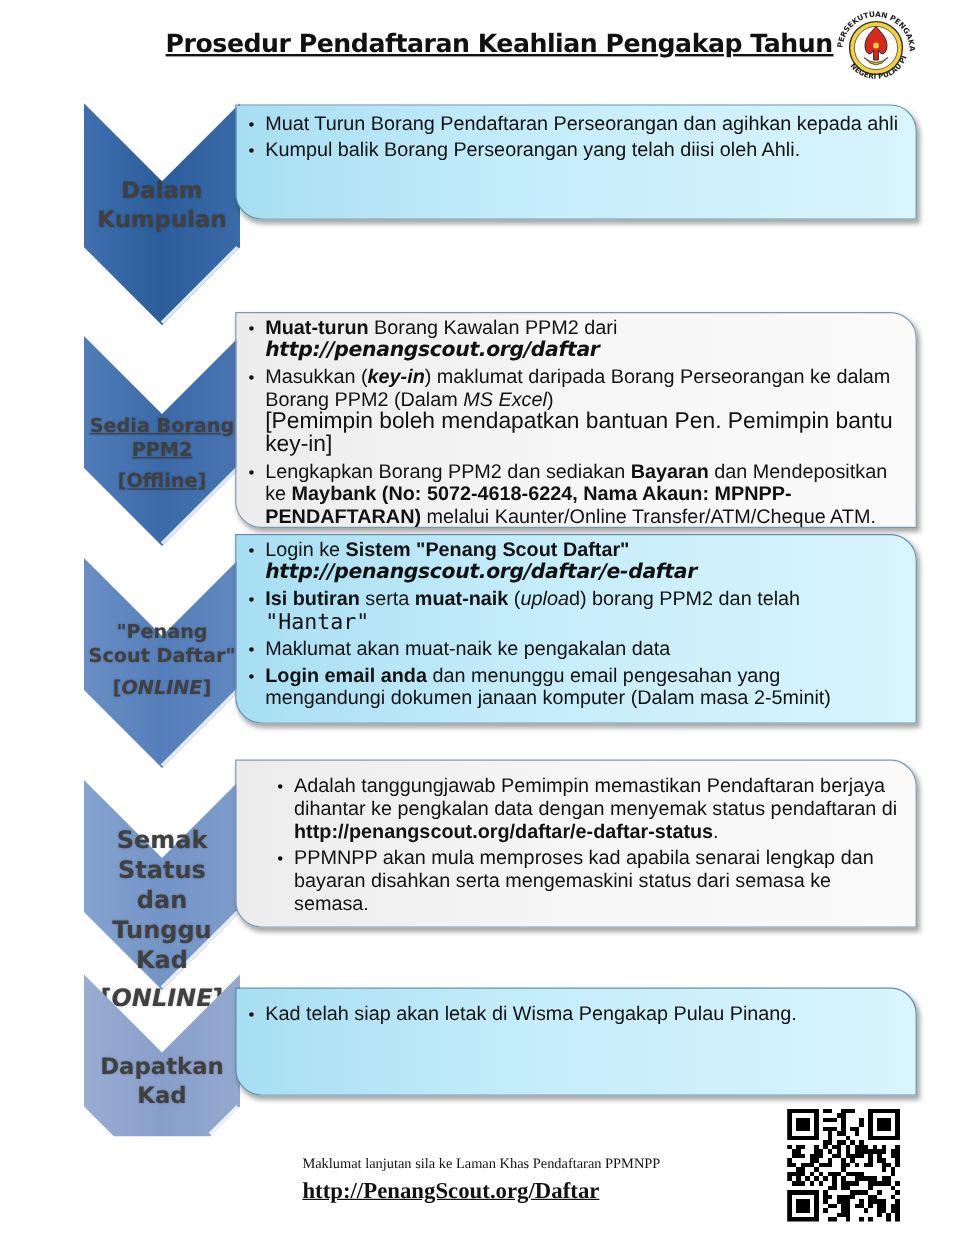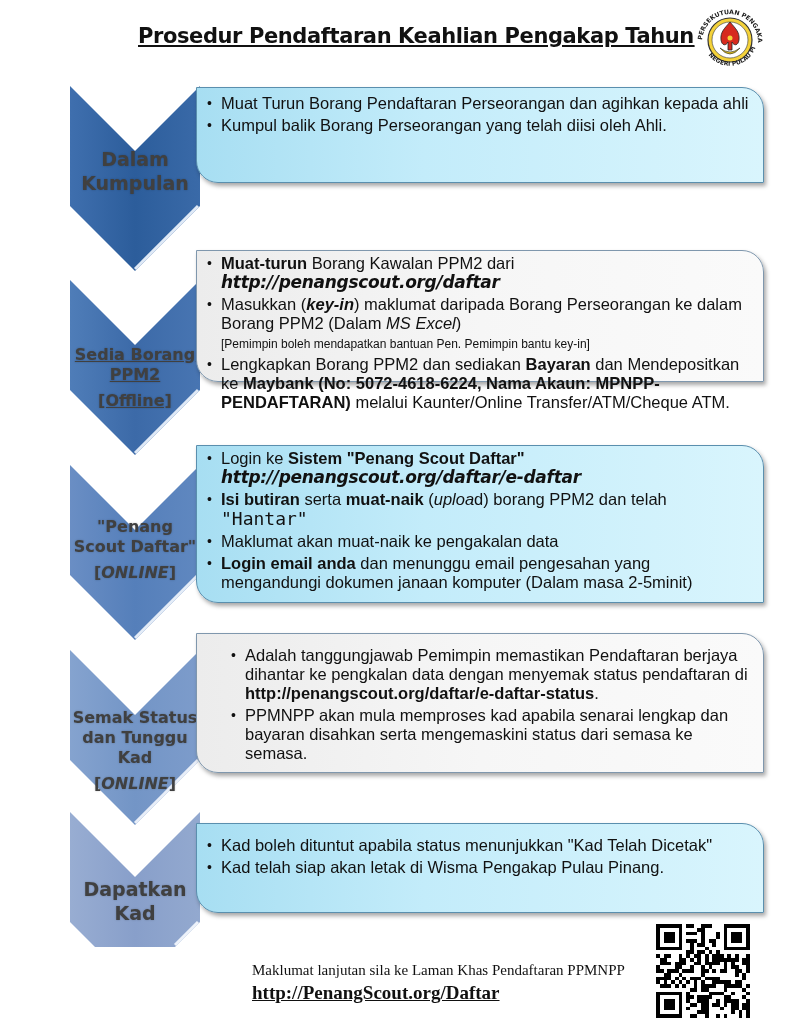--- a/index.html
+++ b/index.html
@@ -22,26 +22,26 @@
 
   .box { position: absolute; left: 196px; width: 568px; border: 1.5px solid #5a8fae;
          border-radius: 0 22px 0 0; box-sizing: border-box; padding: 6px 10px 4px 10px;
          box-shadow: 2px 3px 4px rgba(0,0,0,0.35); }
   .box.blue { background: linear-gradient(to right, #a7def2 0%, #c3ecfa 40%, #d9f5fd 100%); border-radius: 0 22px 0 22px; }
   .box.gray { background: linear-gradient(to right, #ececec 0%, #f6f6f6 50%, #fafafa 100%); border-color: #7f97ad; border-radius: 0 22px 0 22px; }
 
   ul { list-style: none; margin: 0; padding: 0; }
   li { position: relative; padding-left: 14px; font-size: 16.5px; line-height: 19px; margin-bottom: 3px; }
   li::before { content: "\2022"; position: absolute; left: 0; top: 0; font-size: 14px; }
-  .note { font-size: 12px; line-height: 16px; }
+  .note { font-size: 19px; line-height: 16px; }
   .url-ital { font-family: "DejaVu Sans", sans-serif; font-weight: bold; font-style: italic; font-size: 17px; letter-spacing: -0.3px; }
   .mono-btn { font-family: "DejaVu Sans Mono", monospace; font-size: 18px; }
   .plain-note { font-size: 13.5px; margin-top: 14px; padding-left: 14px; }
 
-  .footer-text { position: absolute; left: 252px; top: 962px; font-family: "Liberation Serif", serif; font-size: 15px; color: #111; }
+  .footer-text { position: absolute; left: 252px; top: 962px; font-family: "Liberation Serif", serif; font-size: 12px; color: #111; }
   .footer-link { position: absolute; left: 252px; top: 982px; font-family: "Liberation Serif", serif; font-size: 19px; font-weight: bold; text-decoration: underline; color: #111; }
   .qr { position: absolute; left: 656px; top: 924px; width: 94px; height: 94px; }
 </style>
 </head>
 <body>
 
 <div class="title">Prosedur Pendaftaran Keahlian Pengakap Tahunan</div>
 
 <div class="logo">
   <svg viewBox="0 0 80 76" width="80" height="76">
@@ -93,21 +93,21 @@
       </defs>
     <polygon points="0,0 65,65 130,0 130,110 65,175 0,110" fill="url(#g2)"></polygon>
     <polyline points="128,110 65,173" stroke="#dfe9f6" stroke-width="3" fill="none"></polyline>
   </svg>
   <div class="chev-label" style="top:65px;font-size:16px;text-decoration:underline;">
     <div>Sedia Borang</div>
     <div>PPM2</div>
     <span class="sub">[Offline]</span>
   </div>
 </div>
-<div class="box gray" style="top:250px;height:132px;padding-top:3px;">
+<div class="box gray" style="top:260px;height:180px;padding-top:3px;">
   <ul>
     <li>
       <b>Muat-turun</b><span> Borang Kawalan PPM2 dari</span><br>
       <span class="url-ital">http://penangscout.org/daftar</span>
     </li>
     <li>
       <span>Masukkan (</span><b><i>key-in</i></b><span>) maklumat daripada Borang Perseorangan ke dalam Borang PPM2 (Dalam </span><i>MS Excel</i><span>)</span><br>
       <span class="note">[Pemimpin boleh mendapatkan bantuan Pen. Pemimpin bantu key-in]</span>
     </li>
     <li>
@@ -154,21 +154,21 @@
     <defs>
         <linearGradient id="g4" x1="0" x2="1">
           <stop offset="0" stop-color="#85a3cf"></stop>
           <stop offset="0.5" stop-color="#7395c6"></stop>
           <stop offset="1" stop-color="#7d9ccb"></stop>
         </linearGradient>
       </defs>
     <polygon points="0,0 65,65 130,0 130,110 65,175 0,110" fill="url(#g4)"></polygon>
     <polyline points="128,110 65,173" stroke="#e8eef8" stroke-width="3" fill="none"></polyline>
   </svg>
-  <div class="chev-label" style="top:58px;font-size:16px;">
+  <div class="chev-label" style="top:38px;font-size:20px;">
     <div>Semak Status</div>
     <div>dan Tunggu Kad</div>
     <span class="sub"><span>[</span><i>ONLINE</i><span>]</span></span>
   </div>
 </div>
 <div class="box gray" style="top:633px;height:140px;padding-top:12px;padding-left:34px;">
   <ul>
     <li>
       <span>Adalah tanggungjawab Pemimpin memastikan Pendaftaran berjaya dihantar ke pengkalan data dengan menyemak status pendaftaran di </span><b>http://penangscout.org/daftar/e-daftar-status</b><span>.</span>
     </li>
@@ -188,21 +188,20 @@
     <polygon points="0,0 65,65 130,0 130,110 105,135 25,135 0,110" fill="url(#g5)"></polygon>
     <polyline points="128,110 105,133" stroke="#edf2fa" stroke-width="3" fill="none"></polyline>
   </svg>
   <div class="chev-label" style="top:66px;font-size:19px;">
     <div>Dapatkan</div>
     <div>Kad</div>
   </div>
 </div>
 <div class="box blue" style="top:823px;height:90px;padding-top:12px;">
   <ul>
-    <li><span>Kad boleh dituntut apabila status menunjukkan "Kad Telah Dicetak"</span></li>
     <li><span>Kad telah siap akan letak di Wisma Pengakap Pulau Pinang.</span></li>
   </ul>
 </div>
 
 <div class="footer-text">Maklumat lanjutan sila ke Laman Khas Pendaftaran PPMNPP</div>
 <div class="footer-link">http://PenangScout.org/Daftar</div>
 
 <div class="qr">
   <svg viewBox="0 0 25 25" width="94" height="94" shape-rendering="crispEdges" id="qrsvg">
     <rect x="0" y="0" width="25" height="25" fill="#fff"></rect>

